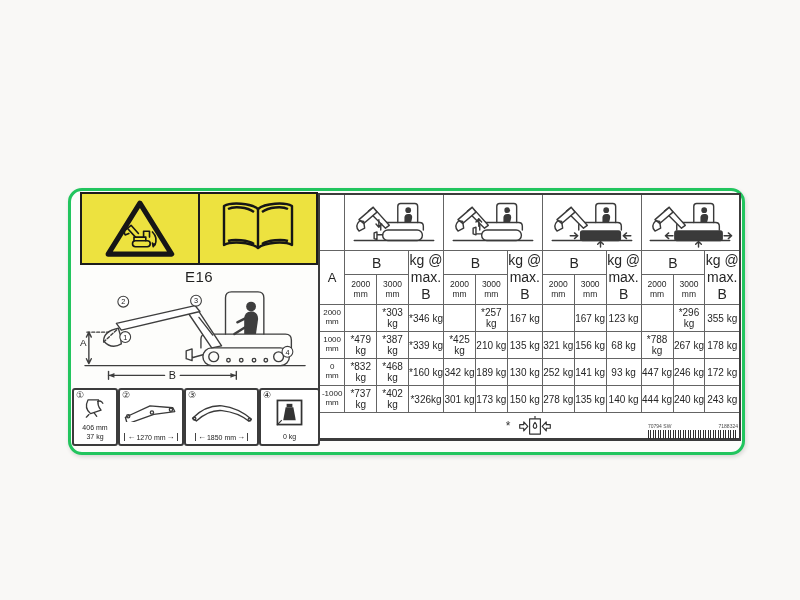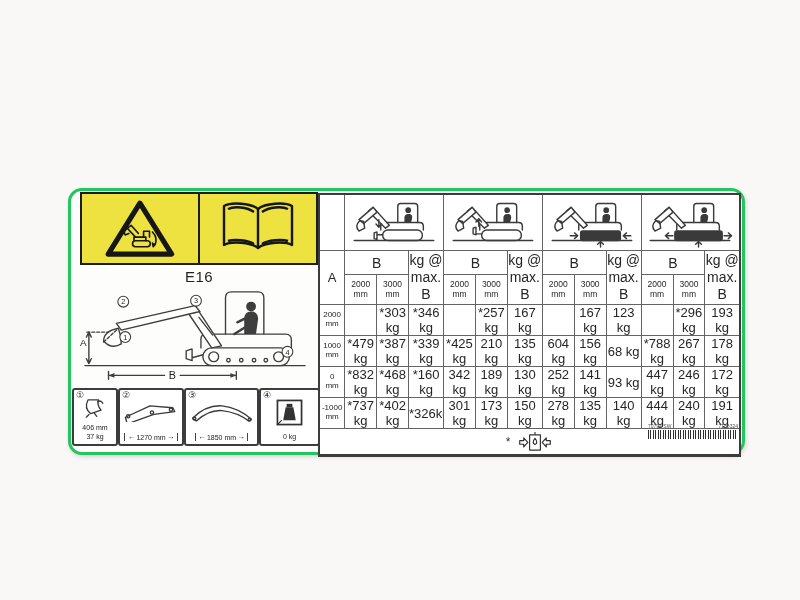--- a/index.html
+++ b/index.html
@@ -35,21 +35,21 @@
   .r-b td{height:23px}
   .r-sub td{height:29px}
   .r-data td{height:26px}
   .r-note td{height:25px}
   .icon-cell svg{width:88px;height:53px;display:block;margin:0 auto}
   .a-cell{font-size:13px}
   .bhead{font-size:14px}
   .kghead{font-size:14px;line-height:1.2}
   .sub{font-size:8.5px;line-height:1.1}
   .rowlab{font-size:8px;line-height:1.1}
-  .num{font-size:13px}
+  .num{font-size:10px}
   .note-inner{display:flex;align-items:center;justify-content:center;gap:7px}
   .fsym{font-size:12px;color:#333}
   .hyd{width:36px;height:22px}
   
   .footer-codes{position:absolute;right:4px;top:233px;width:90px}
   .codes-row{display:flex;justify-content:space-between;font-size:5px;color:#4a4a4a;margin-bottom:1px;line-height:1}
   .barcode{height:9px;background:repeating-linear-gradient(90deg,#2e2e2e 0 1px,transparent 1px 2px,#2e2e2e 2px 3.5px,transparent 3.5px 5px)}
 </style>
 </head>
 <body>
@@ -327,32 +327,32 @@
           <td class="num">*303 kg</td>
           <td class="num">*346 kg</td>
           <td class="num"></td>
           <td class="num">*257 kg</td>
           <td class="num">167 kg</td>
           <td class="num"></td>
           <td class="num">167 kg</td>
           <td class="num">123 kg</td>
           <td class="num"></td>
           <td class="num">*296 kg</td>
-          <td class="num">193 kg</td>
+          <td class="num">355 kg</td>
         </tr>
         <tr class="r-data">
           <td class="rowlab pre">1000
 mm</td>
           <td class="num">*479 kg</td>
           <td class="num">*387 kg</td>
           <td class="num">*339 kg</td>
           <td class="num">*425 kg</td>
           <td class="num">210 kg</td>
           <td class="num">135 kg</td>
-          <td class="num">604 kg</td>
+          <td class="num">321 kg</td>
           <td class="num">156 kg</td>
           <td class="num">68 kg</td>
           <td class="num">*788 kg</td>
           <td class="num">267 kg</td>
           <td class="num">178 kg</td>
         </tr>
         <tr class="r-data">
           <td class="rowlab pre">0
 mm</td>
           <td class="num">*832 kg</td>
@@ -375,21 +375,21 @@
           <td class="num">*402 kg</td>
           <td class="num">*326kg</td>
           <td class="num">301 kg</td>
           <td class="num">173 kg</td>
           <td class="num">150 kg</td>
           <td class="num">278 kg</td>
           <td class="num">135 kg</td>
           <td class="num">140 kg</td>
           <td class="num">444 kg</td>
           <td class="num">240 kg</td>
-          <td class="num">191 kg</td>
+          <td class="num">243 kg</td>
         </tr>
         <tr class="r-note">
           <td colspan="13">
             <div class="note-inner">
               <span class="fsym">*</span>
               <svg class="hyd" viewBox="0 0 40 24">
                 <g fill="none" stroke="#333" stroke-width="1.3" stroke-linejoin="round">
                   <line x1="20" y1="1" x2="20" y2="4"></line>
                   <rect x="14" y="4" width="12" height="17"></rect>
                   <path d="M20,8 c2.6,3.2 2.6,5.8 0,6.8 c-2.6,-1 -2.6,-3.6 0,-6.8 z"></path>

